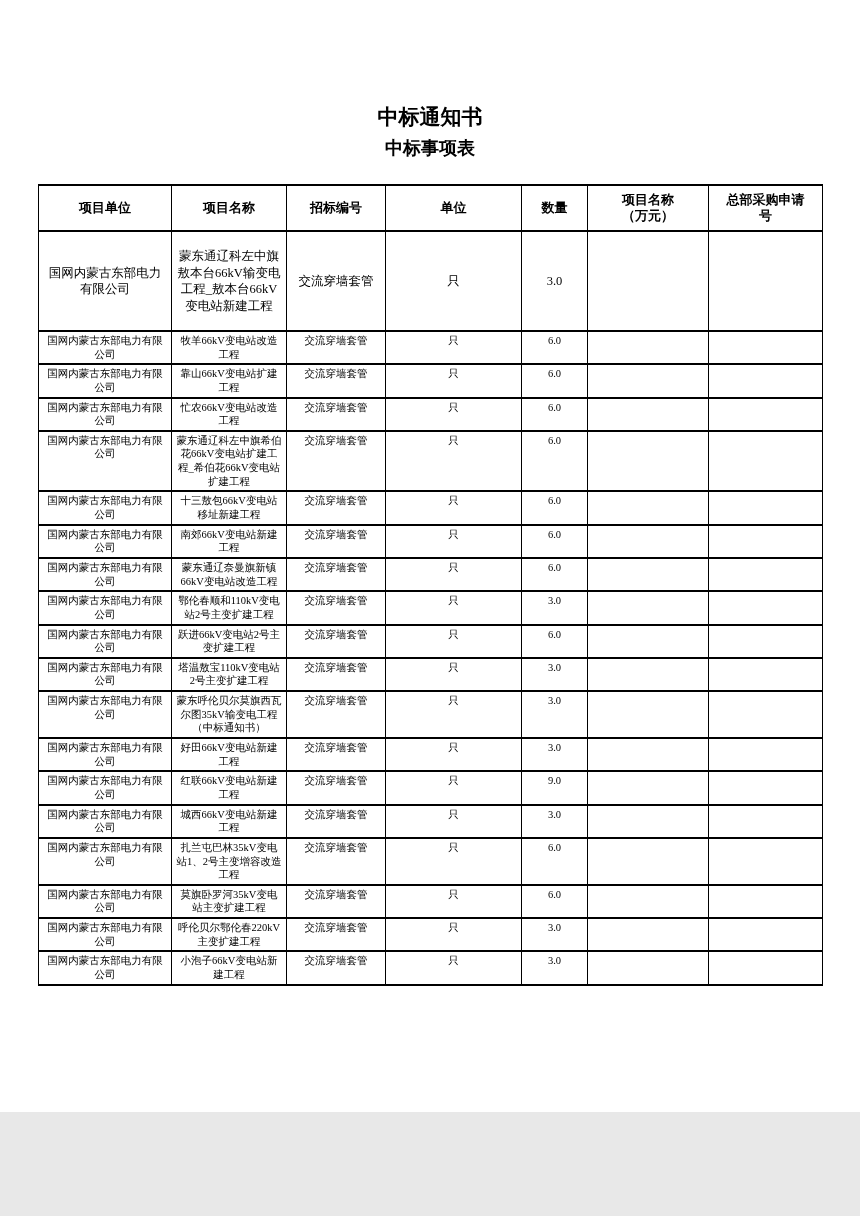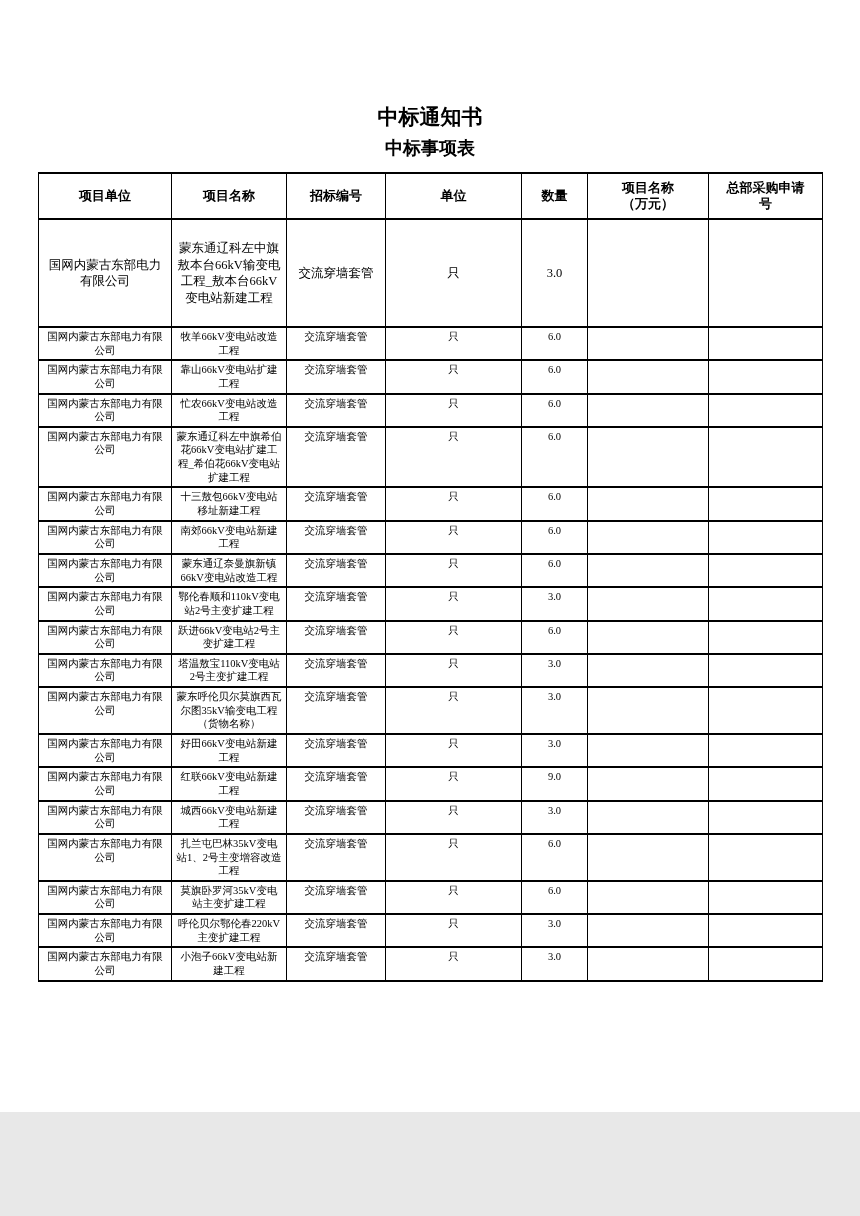--- a/index.html
+++ b/index.html
@@ -36,21 +36,21 @@
     text-indent: 32px;
   }
   .table-caption {
     margin: 9px 0 0 0;
     text-align: center;
     font-size: 18px;
     font-weight: 700;
     line-height: 19px;
   }
   table.award {
-    margin: 14px 0 0 38px;
+    margin: 26px 0 0 38px;
     width: 784px;
     border-collapse: collapse;
     table-layout: fixed;
   }
   table.award th, table.award td {
     border-left: 1px solid #000;
     border-right: 1px solid #000;
     border-top: 2px solid #000;
     border-bottom: 2px solid #000;
     text-align: center;
@@ -64,21 +64,21 @@
     vertical-align: middle;
     white-space: pre-line;
     line-height: 1.25;
     padding: 1px 2px;
   }
   tr.big-row td {
     height: 100px;
     font-size: 12.5px;
     vertical-align: middle;
     line-height: 1.32;
-    padding: 20px 4px;
+    padding: 12px 4px;
   }
   tr.small-row td {
     font-size: 10.5px;
     vertical-align: top;
     line-height: 1.3;
     padding: 2px 4px;
   }
 </style>
 </head>
 <body>
@@ -204,21 +204,21 @@
           <td>国网内蒙古东部电力有限公司</td>
           <td>塔温敖宝110kV变电站2号主变扩建工程</td>
           <td>交流穿墙套管</td>
           <td>只</td>
           <td>3.0</td>
           <td></td>
           <td></td>
         </tr>
         <tr class="small-row">
           <td>国网内蒙古东部电力有限公司</td>
-          <td>蒙东呼伦贝尔莫旗西瓦尔图35kV输变电工程（货物名称）</td>
+          <td>蒙东呼伦贝尔莫旗西瓦尔图35kV输变电工程（中标通知书）</td>
           <td>交流穿墙套管</td>
           <td>只</td>
           <td>3.0</td>
           <td></td>
           <td></td>
         </tr>
         <tr class="small-row">
           <td>国网内蒙古东部电力有限公司</td>
           <td>好田66kV变电站新建工程</td>
           <td>交流穿墙套管</td>

